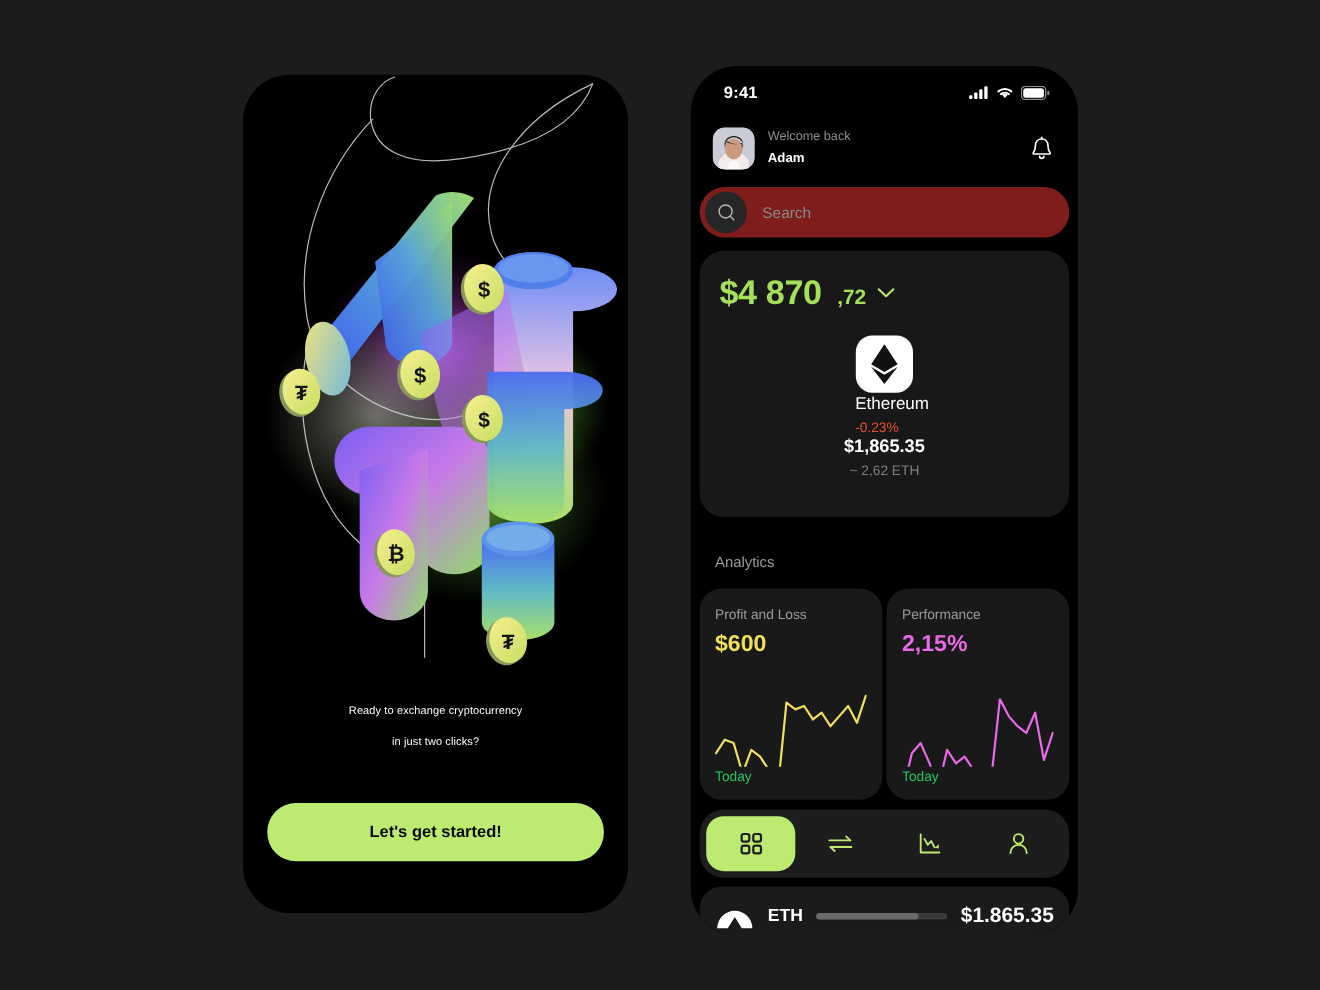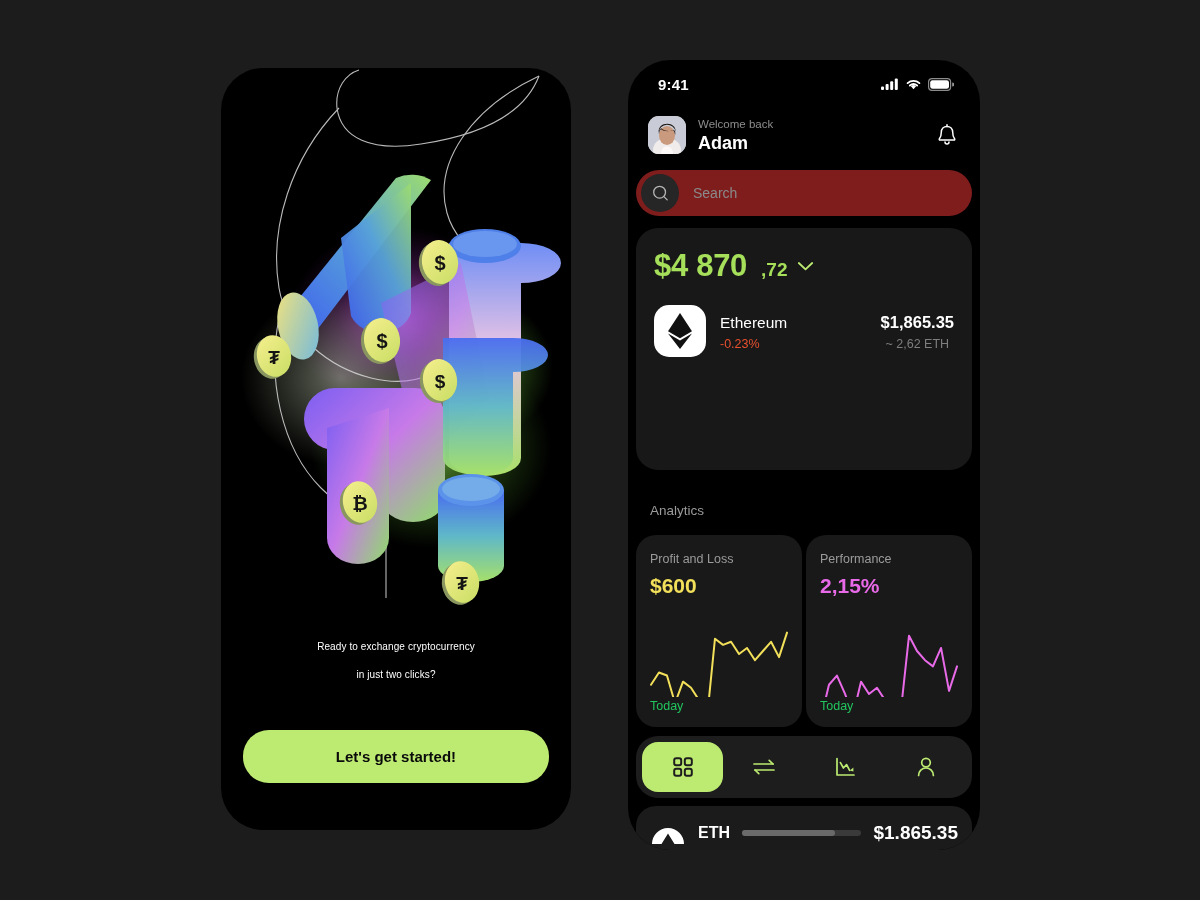--- a/index.html
+++ b/index.html
@@ -49,21 +49,21 @@
   .hdr {
     position: absolute; left: 20px; right: 20px; top: 52px; height: 46px;
     display: flex; align-items: center;
   }
   .avatar {
     width: 38px; height: 38px; border-radius: 11px; overflow: hidden;
     flex: 0 0 38px; background: #cfd2da; position: relative;
   }
   .hdr-txt { margin-left: 12px; flex: 1; }
   .hdr-welcome { font-size: 11.5px; color: #8d8d8d; line-height: 15px; }
-  .hdr-name { font-size: 18px; color: #fff; font-weight: 700; line-height: 22px; }
+  .hdr-name { font-size: 12px; color: #fff; font-weight: 700; line-height: 22px; }
   .bell { width: 26px; height: 26px; flex: 0 0 26px; }
 
   .searchbar {
     position: absolute; left: 8px; right: 8px; top: 110px; height: 46px;
     background: #7f1d1d; border-radius: 23px;
     display: flex; align-items: center; padding: 0 5px;
   }
   .search-ico-wrap {
     width: 38px; height: 38px; border-radius: 50%; background: #262626;
     display: flex; align-items: center; justify-content: center; flex: 0 0 38px;
@@ -77,21 +77,21 @@
 
   .balance-card {
     position: absolute; left: 8px; right: 8px; top: 168px; height: 242px;
     background: #181818; border-radius: 22px; padding: 20px 18px 16px;
   }
   .bal-row { display: flex; align-items: baseline; }
   .bal-main { font-size: 31px; font-weight: 700; color: #a6e05a; letter-spacing: -.3px; }
   .bal-cents { font-size: 19px; font-weight: 700; color: #a6e05a; margin-left: 14px; }
   .bal-chev { margin-left: 10px; align-self: center; }
 
-  .asset-row { display: flex; align-items: center; margin-top: 21px; }
+  .asset-row { display: flex; align-items: center; margin-top: 21px; flex-direction: column; }
   .asset-logo {
     width: 52px; height: 52px; border-radius: 15px; background: #fff;
     display: flex; align-items: center; justify-content: center; flex: 0 0 52px;
   }
   .asset-mid { margin-left: 14px; flex: 1; }
   .asset-name { font-size: 15.5px; color: #fff; font-weight: 500; line-height: 21px; }
   .asset-change { font-size: 12.5px; color: #e8502e; margin-top: 4px; }
   .asset-right { text-align: center; }
   .asset-price { font-size: 16.5px; color: #fff; font-weight: 700; line-height: 21px; }
   .asset-amount { font-size: 12.5px; color: #7e7e7e; margin-top: 4px; }

